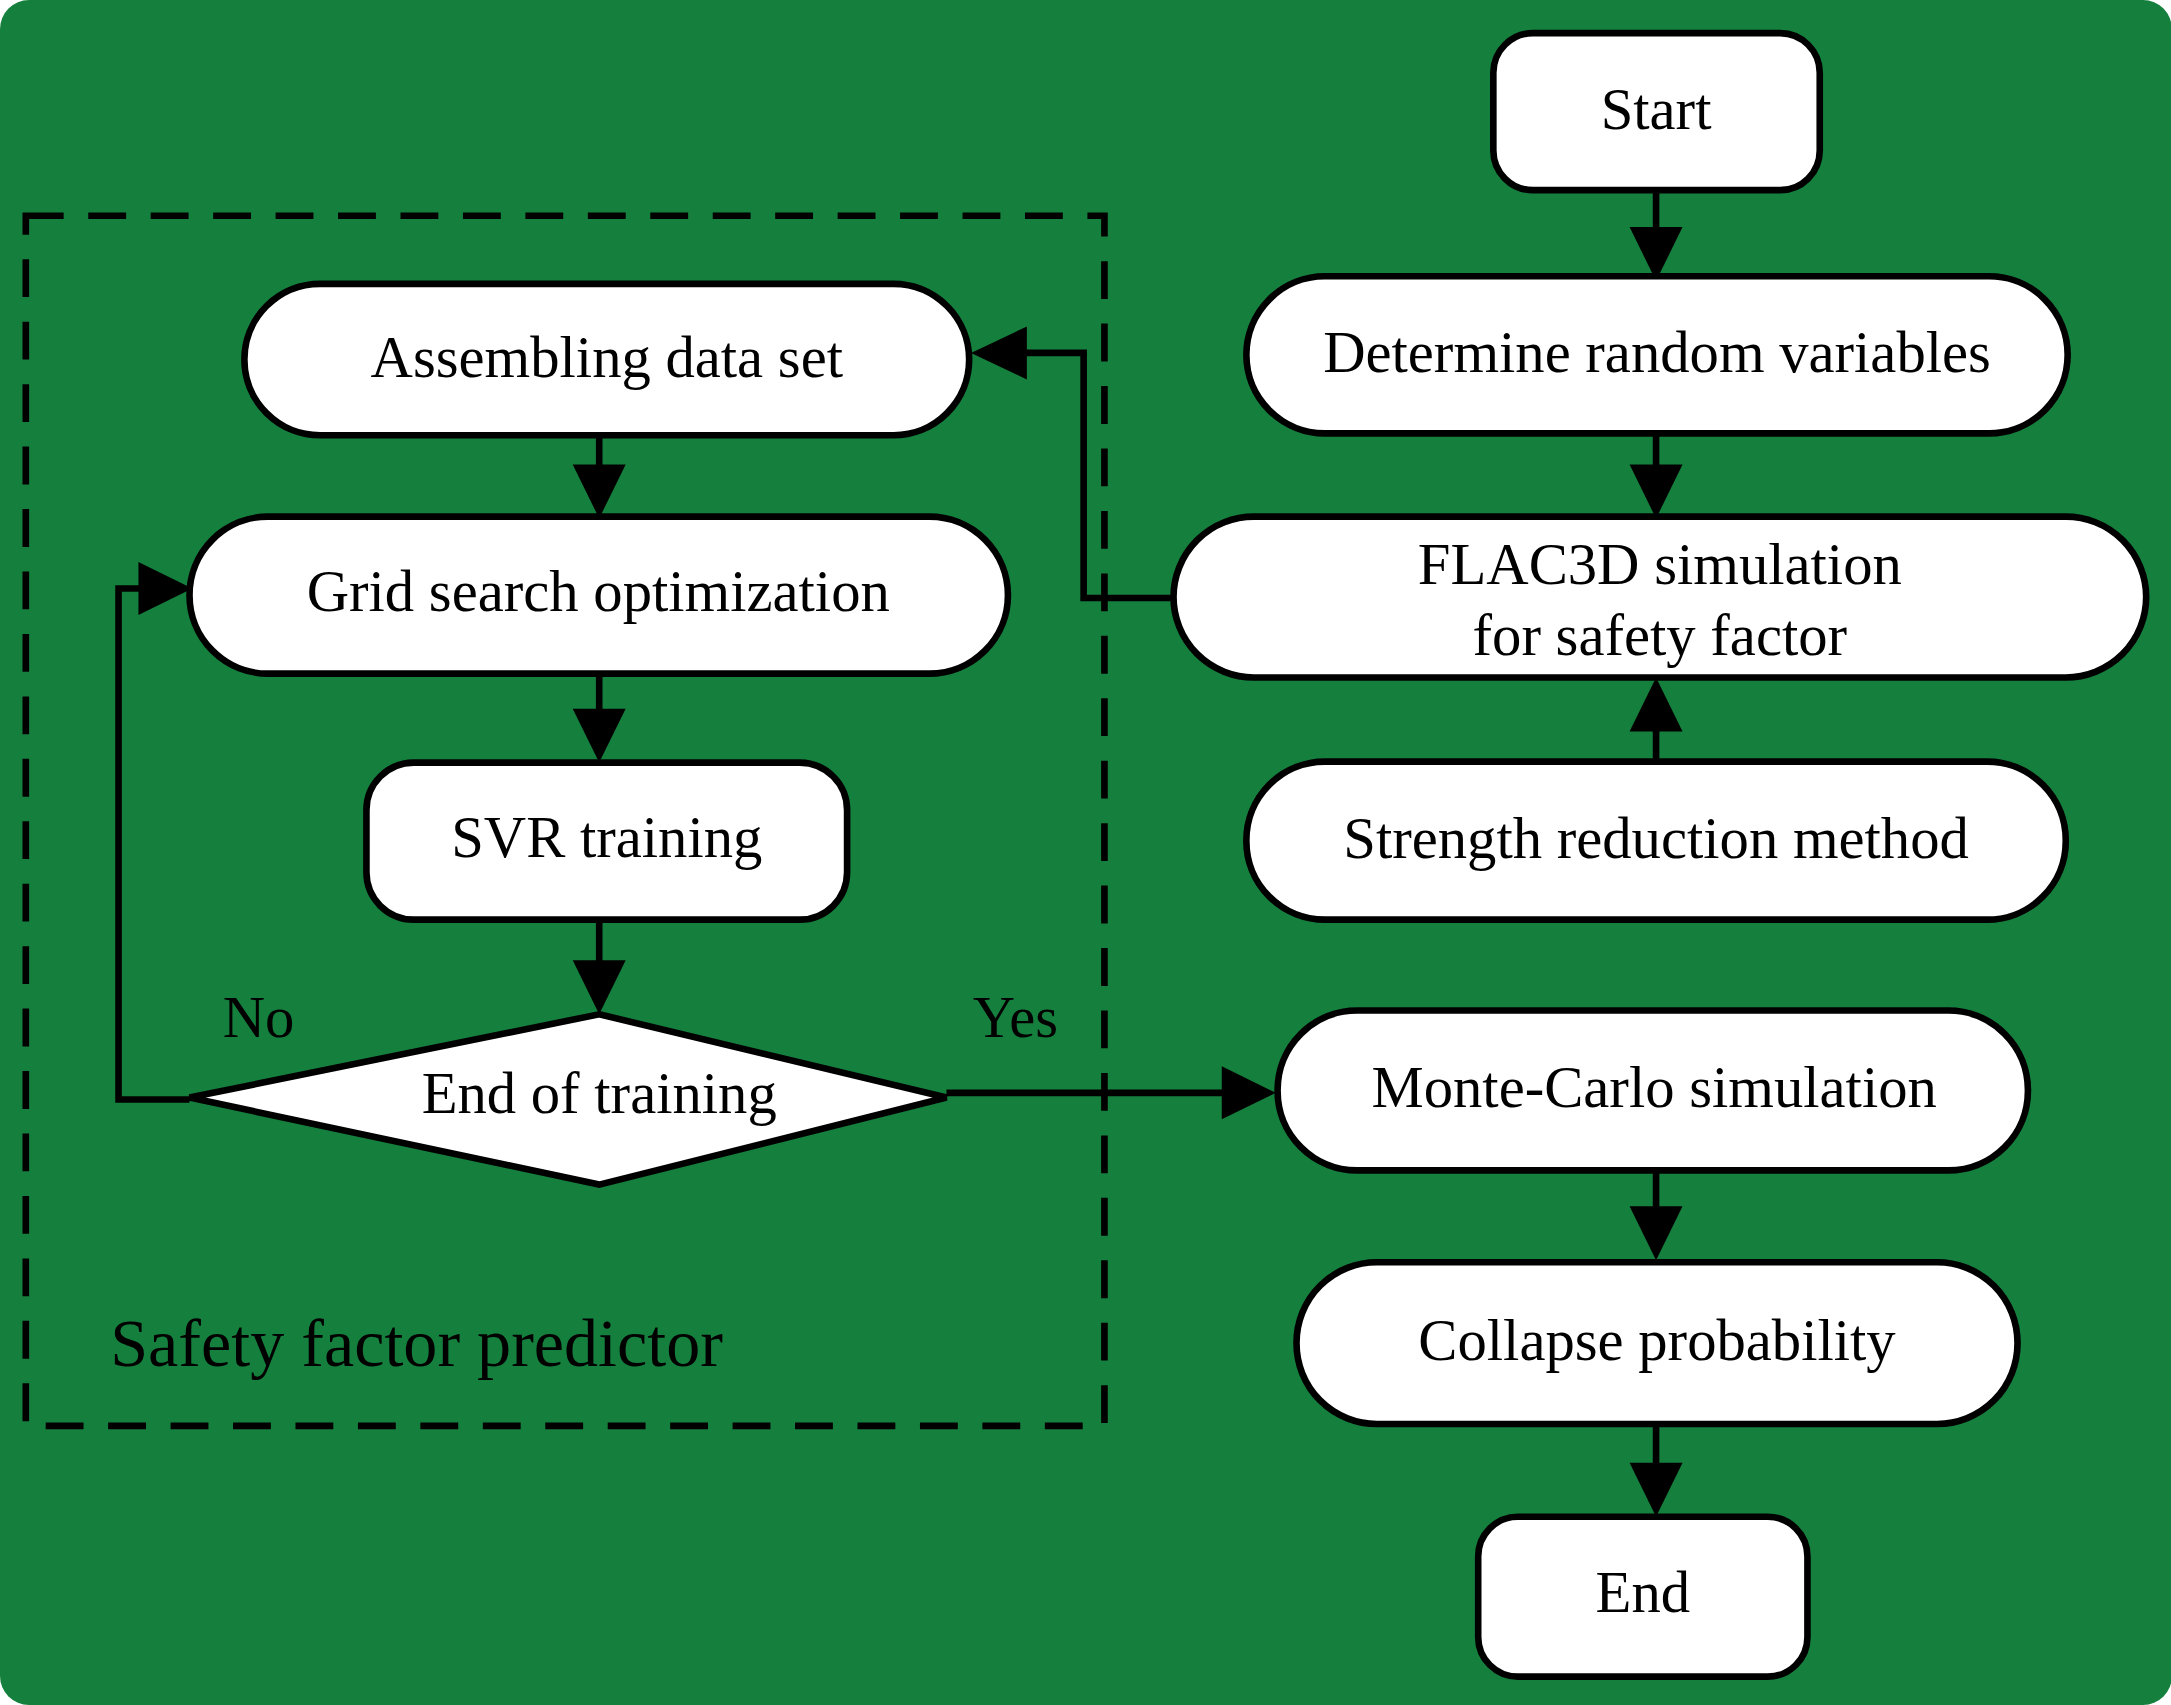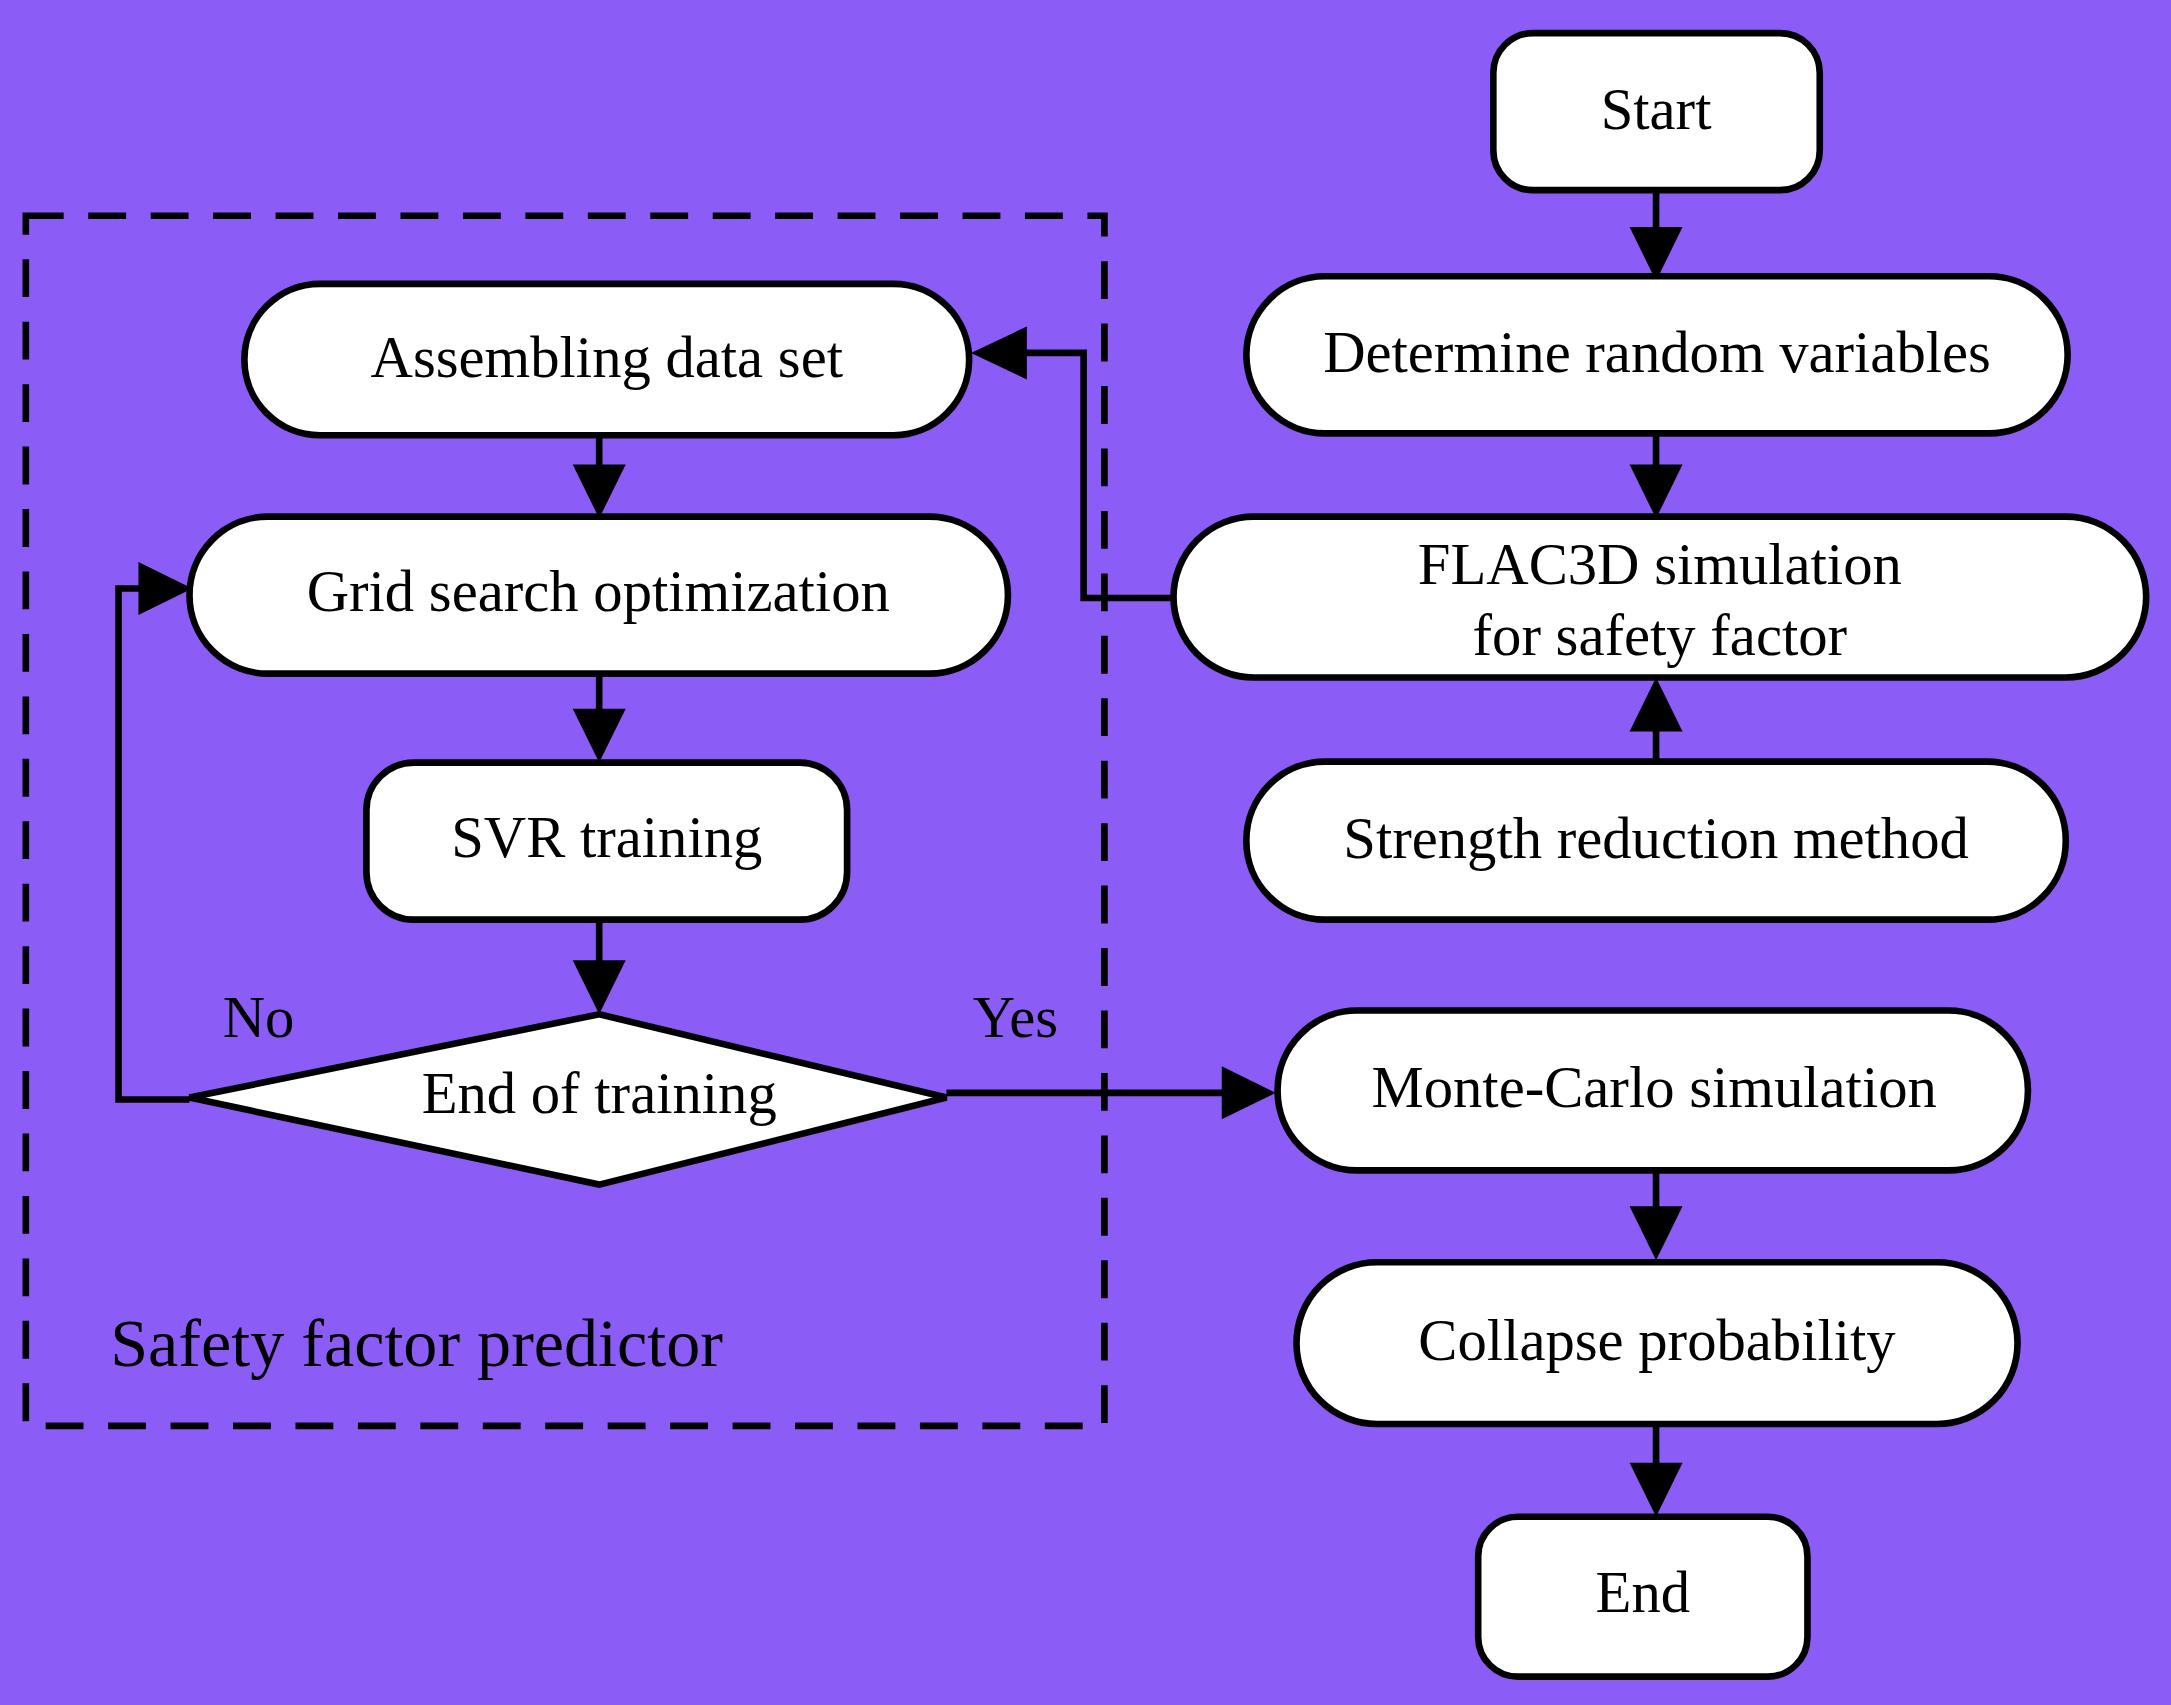--- a/index.html
+++ b/index.html
@@ -10,21 +10,22 @@
   body {
     width: 2172px;
     height: 1705px;
     font-family: "Liberation Serif", "DejaVu Serif", serif;
     overflow: hidden;
   }
   #flowchart-root {
     position: relative;
     width: 2172px;
     height: 1705px;
-    background: #8b5cf6;
+    background: #15803d;
+    border-radius: 29px;
   }
   svg.chart-canvas {
     display: block;
     width: 2172px;
     height: 1705px;
   }
   .node-shape {
     fill: #ffffff;
     stroke: #000000;
     stroke-width: 7;

